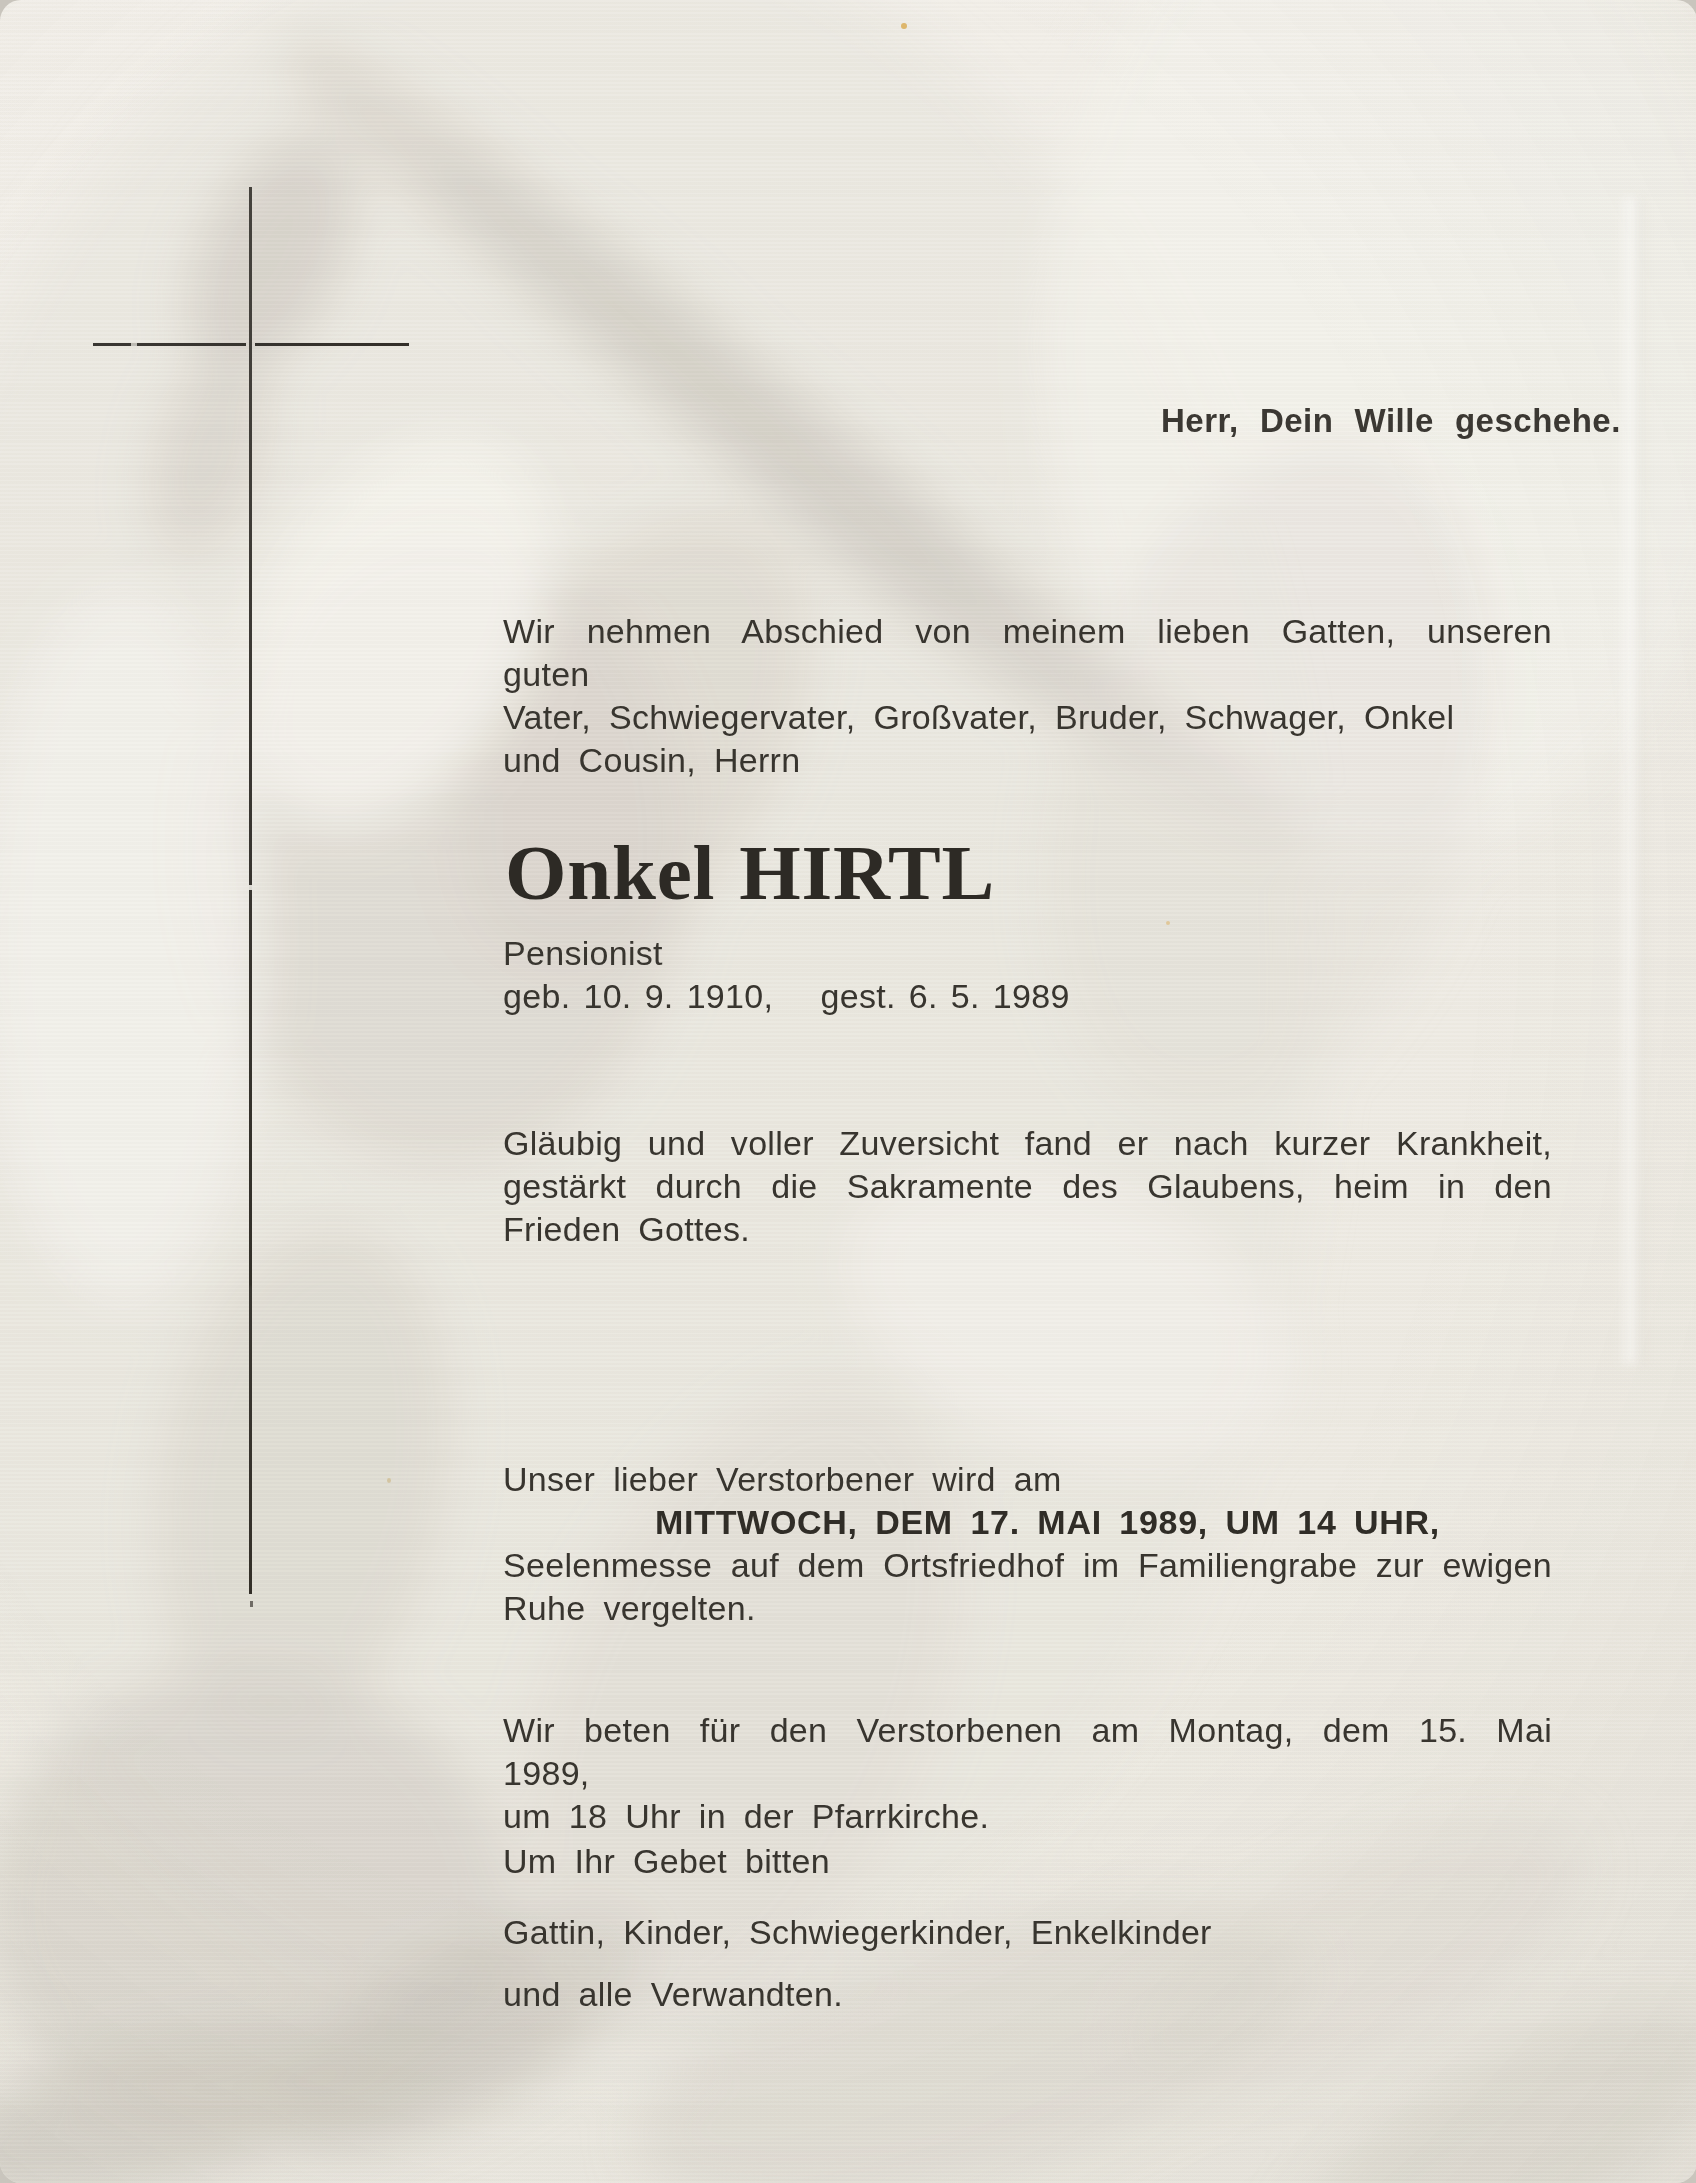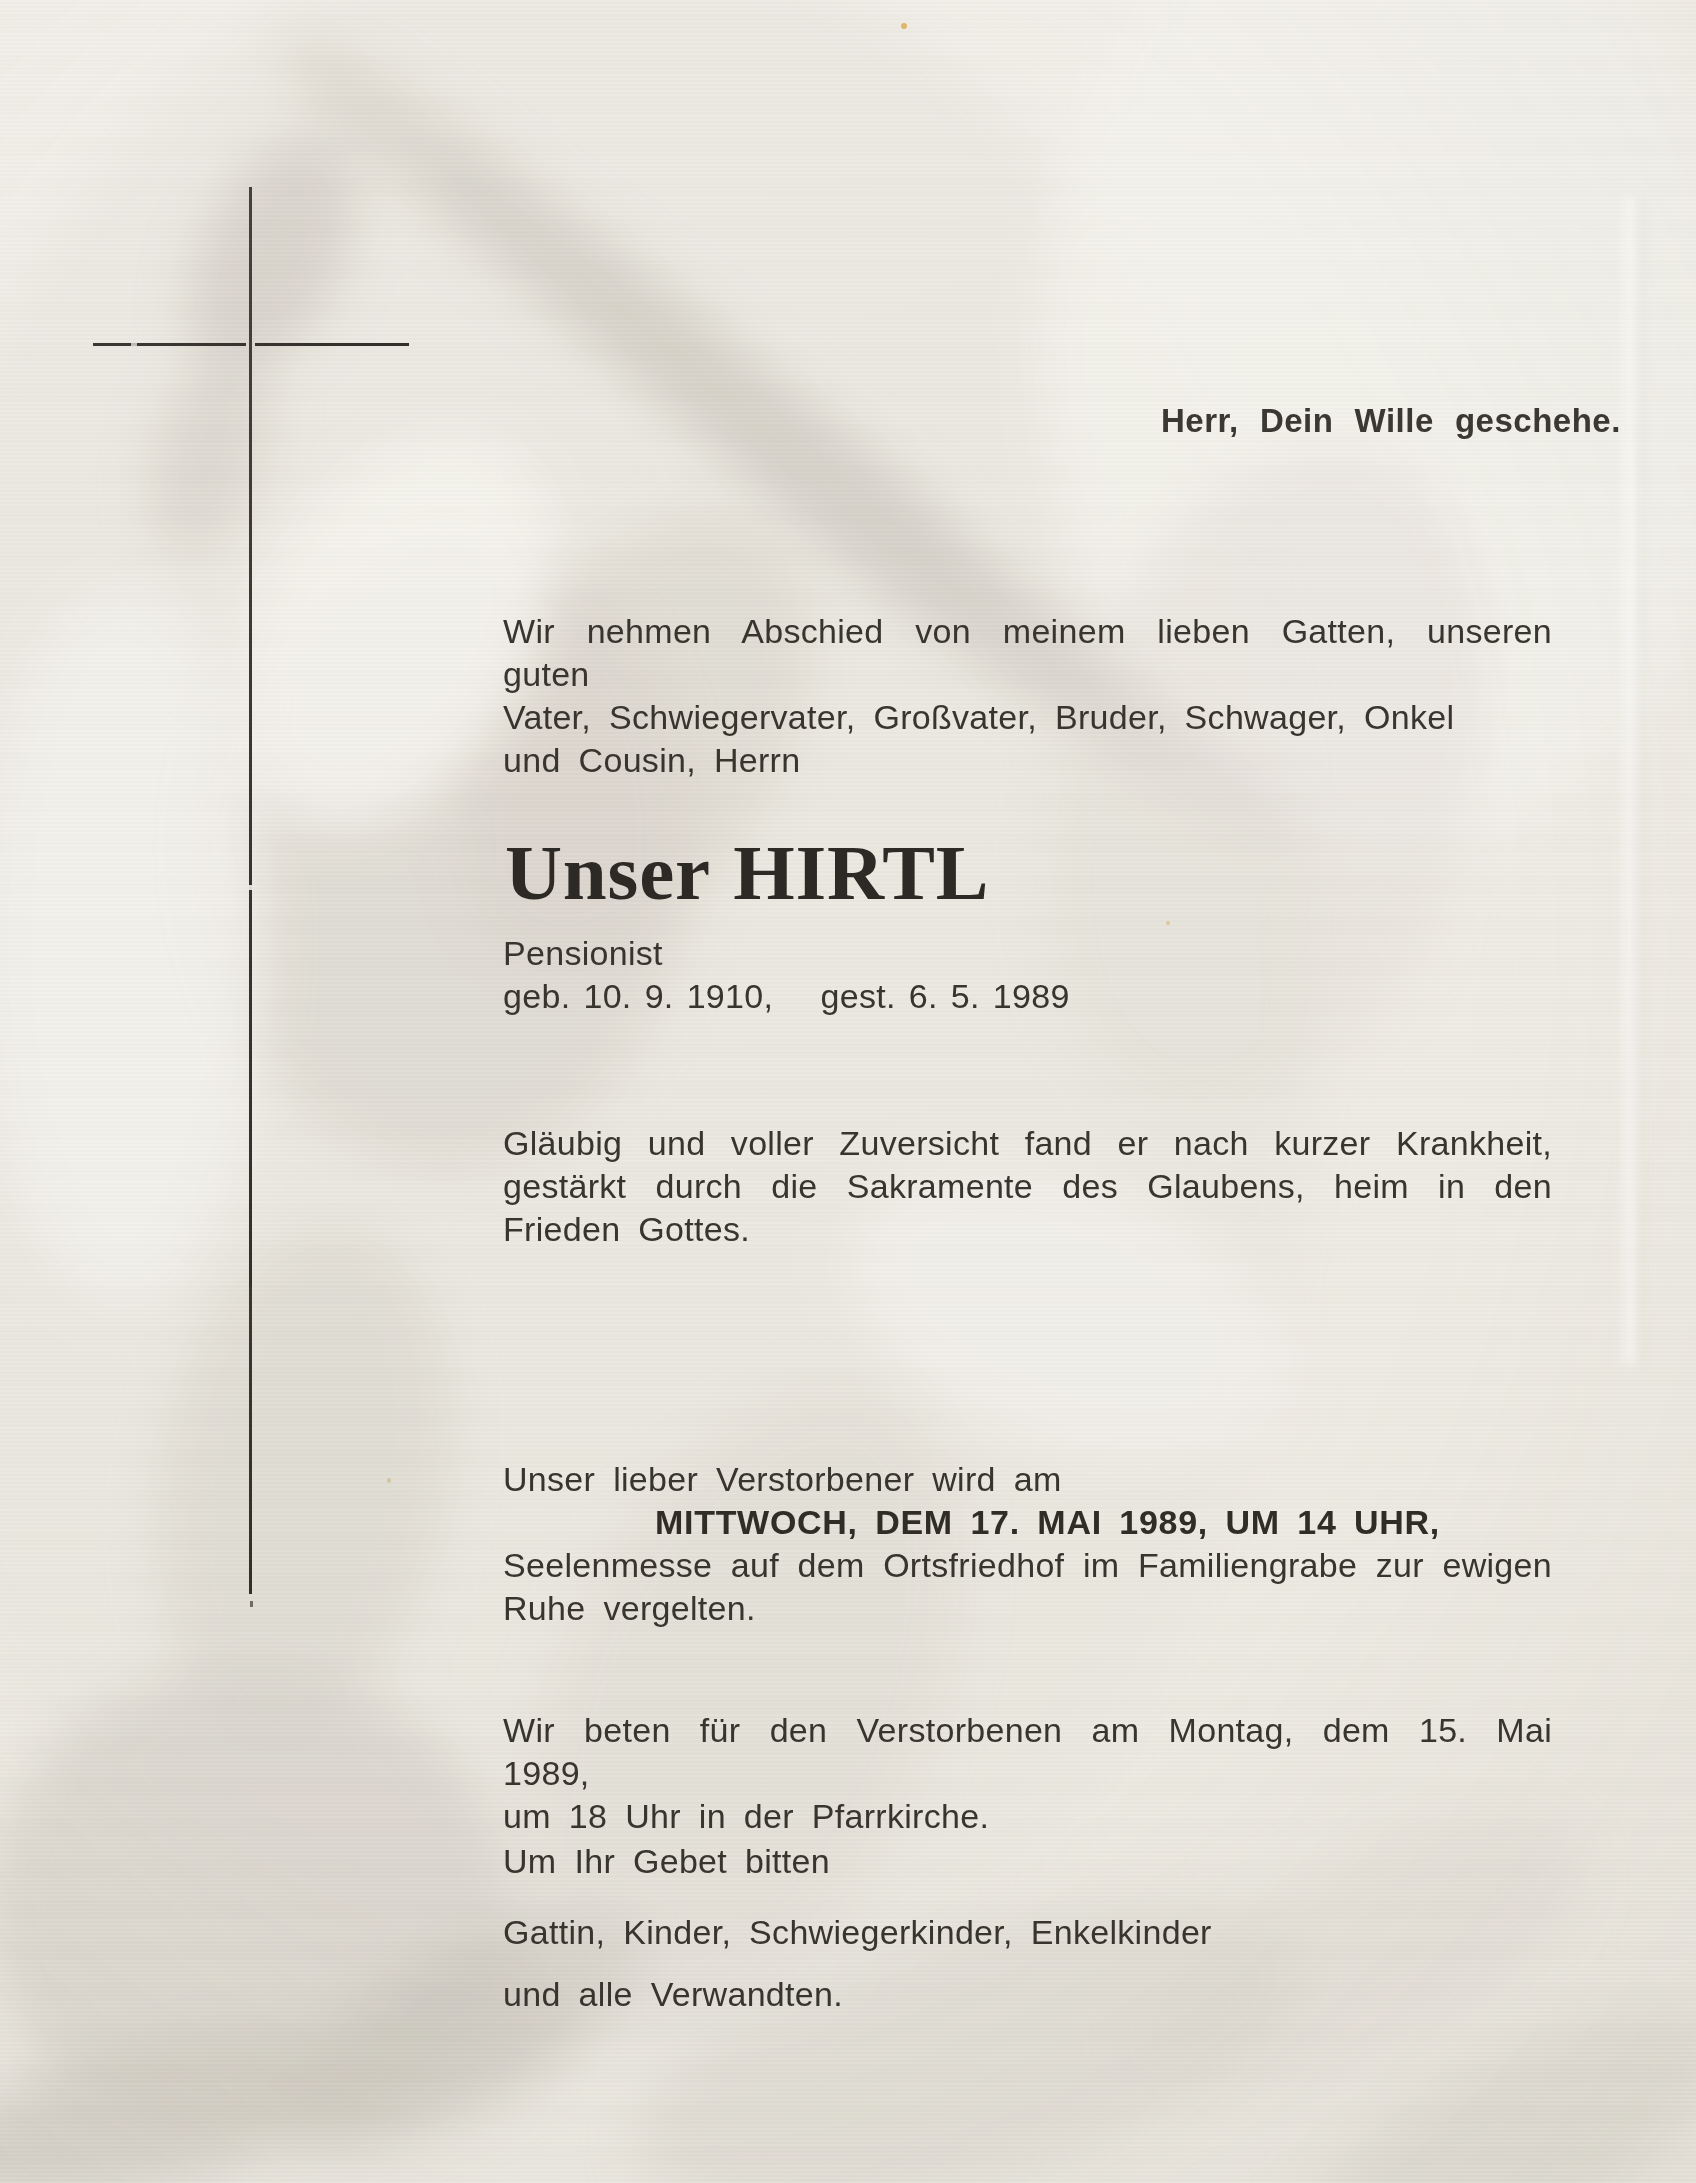--- a/index.html
+++ b/index.html
@@ -4,20 +4,21 @@
 <style>
   html,body{margin:0;padding:0;background:#c9c5bd;}
   .page{
     position:relative;
     width:1697px;height:2183px;
     background:
       linear-gradient(168deg, #f3f0ea 0%, #f0ede6 35%, #eeebe3 70%, #eae7df 100%);
     overflow:hidden;
     font-family:"Liberation Sans", sans-serif;
     color:#38352f;
+    border-radius:21px;
   }
   .wm{position:absolute;left:0;top:0;z-index:0;}
   .texture{
     position:absolute;inset:0;z-index:1;pointer-events:none;
     background:
       repeating-linear-gradient(0deg, rgba(255,255,255,0.045) 0 1.6px, rgba(118,112,100,0.022) 1.6px 4.1px),
       radial-gradient(ellipse at 38% 42%, rgba(0,0,0,0) 55%, rgba(150,143,128,0.07) 100%);
   }
   .crease{
     position:absolute;left:1618px;top:197px;width:28px;height:1167px;z-index:1;
@@ -126,21 +127,21 @@
   </div>
 
   <div class="txt epigraph">Herr, Dein Wille geschehe.</div>
 
   <div class="txt body-col intro">
     <div class="line j">Wir nehmen Abschied von meinem lieben Gatten, unseren guten</div>
     <div class="line">Vater, Schwiegervater, Großvater, Bruder, Schwager, Onkel</div>
     <div class="line">und Cousin, Herrn</div>
   </div>
 
-  <h1 class="txt name">Unser HIRTL</h1>
+  <h1 class="txt name">Onkel HIRTL</h1>
   <div class="txt occupation">Pensionist</div>
   <div class="txt dates">geb. 10. 9. 1910,  gest. 6. 5. 1989</div>
 
   <div class="txt body-col para-faith">
     <div class="line j">Gläubig und voller Zuversicht fand er nach kurzer Krankheit,</div>
     <div class="line j">gestärkt durch die Sakramente des Glaubens, heim in den</div>
     <div class="line">Frieden Gottes.</div>
   </div>
 
 

